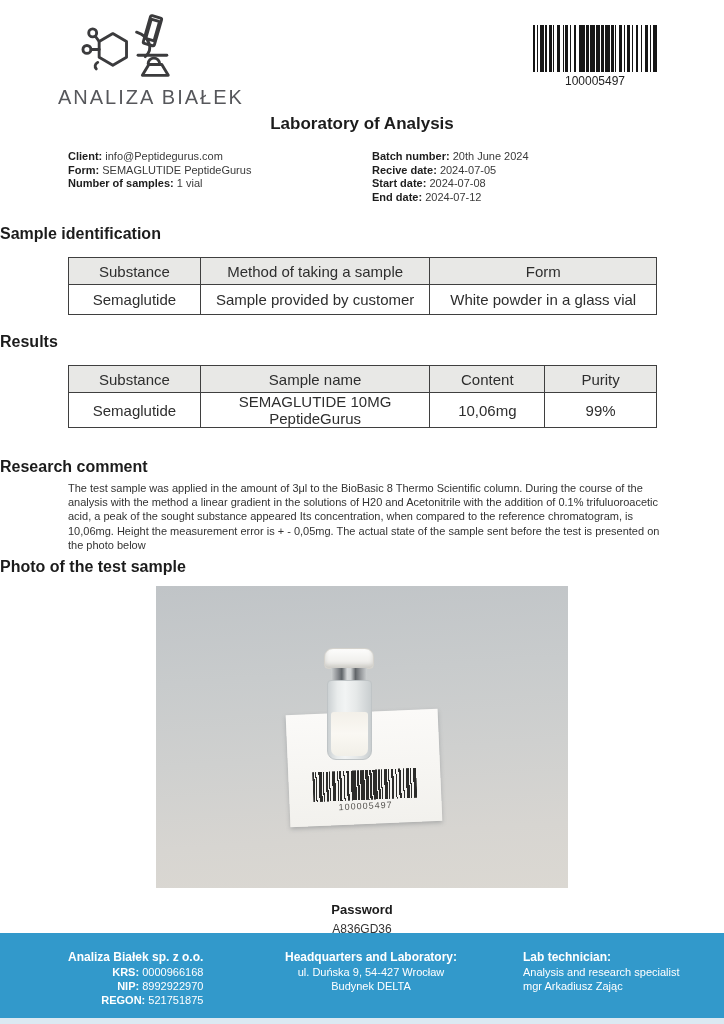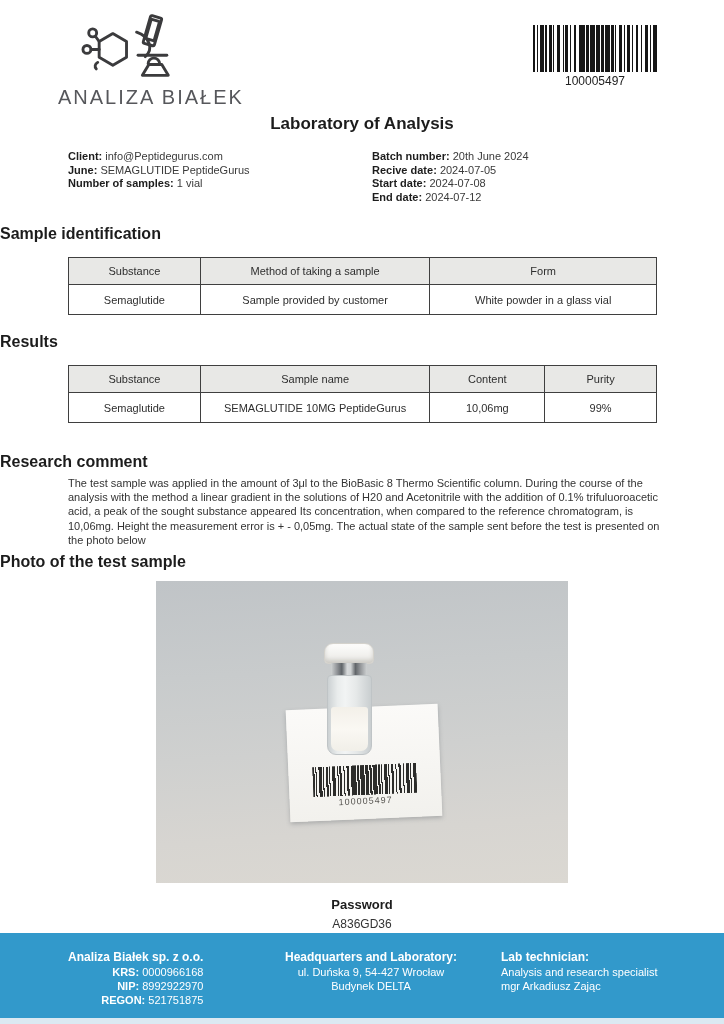--- a/index.html
+++ b/index.html
@@ -20,21 +20,21 @@
   
   .doc-title { text-align:center; font-size:17px; font-weight:bold; color:#1c1c1c; margin-top:14px; }
   .section-heading { font-size:16px; font-weight:bold; color:#1c1c1c; }
   
   .info { display:flex; margin:16px 67px 0 68px; }
   .info-col { width:304px; }
   .info-col.right { flex:1; }
   .info-line { font-size:11px; line-height:13.5px; color:#3a3a3a; }
   .info-line b { color:#1d1d1d; }
   
-  .tbl { width:589px; margin:14px 0 0 68px; border-collapse:collapse; font-size:11px; color:#2e2e2e; }
+  .tbl { width:589px; margin:14px 0 0 68px; border-collapse:collapse; font-size:15px; color:#2e2e2e; }
   .tbl th, .tbl td { border:1.5px solid #3f3f3f; text-align:center; font-weight:normal; }
   .tbl th { background:#e8e8e6; height:27px; }
   .tbl td { height:30px; background:#fff; }
   .t1 .c0 { width:132px; } .t1 .c1 { width:230px; } .t1 .c2 { width:227px; }
   .t2 .c0 { width:132px; } .t2 .c1 { width:230px; } .t2 .c2 { width:115px; } .t2 .c3 { width:112px; }
   .mt-results { margin-top:18px; }
   .mt-research { margin-top:30px; }
   .mt-sample { margin-top:21px; }
   .mt-photo { margin-top:6px; }
   
@@ -72,21 +72,21 @@
     background:linear-gradient(180deg,#f3f0e9 0%,#faf8f3 50%,#f1efe8 100%);
     border-radius:3px 3px 7px 7px;
   }
   
   .password-heading { text-align:center; font-size:13px; font-weight:bold; color:#1c1c1c; margin-top:14px; }
   .password-value { text-align:center; font-size:12px; color:#333; margin-top:5px; }
   
   .footer { position:absolute; left:0; top:933px; width:724px; height:85px; background:#3299cb; color:#fff; }
   .footer-strip { position:absolute; left:0; top:1018px; width:724px; height:6px; background:#dbe9f2; }
   .f-col { position:absolute; top:17px; font-size:11px; line-height:14px; }
-  .f-col1 { left:68px;text-align:right; } .f-col2 { left:285px;text-align:center; } .f-col3 { left:501px; }
+  .f-col1 { left:68px;text-align:right; } .f-col2 { left:285px;text-align:center; } .f-col3 { left:523px; }
   .f-title { font-weight:bold; font-size:12px; margin-bottom:1px; }
   .f-line b { font-weight:bold; }
   .bars { shape-rendering:crispEdges; }
 </style>
 </head>
 <body>
 
 <div class="page">
 
   <div class="header">
@@ -149,21 +149,21 @@
       </span>
       <div class="barcode-num">100005497</div>
     </div>
   </div>
 
   <div class="doc-title">Laboratory of Analysis</div>
 
   <div class="info">
     <div class="info-col">
       <div class="info-line"><b>Client:</b> <span>info@Peptidegurus.com</span></div>
-      <div class="info-line"><b>June:</b> <span>SEMAGLUTIDE PeptideGurus</span></div>
+      <div class="info-line"><b>Form:</b> <span>SEMAGLUTIDE PeptideGurus</span></div>
       <div class="info-line"><b>Number of samples:</b> <span>1 vial</span></div>
     </div>
     <div class="info-col right">
       <div class="info-line"><b>Batch number:</b> <span>20th June 2024</span></div>
       <div class="info-line"><b>Recive date:</b> <span>2024-07-05</span></div>
       <div class="info-line"><b>Start date:</b> <span>2024-07-08</span></div>
       <div class="info-line"><b>End date:</b> <span>2024-07-12</span></div>
     </div>
   </div>
 

